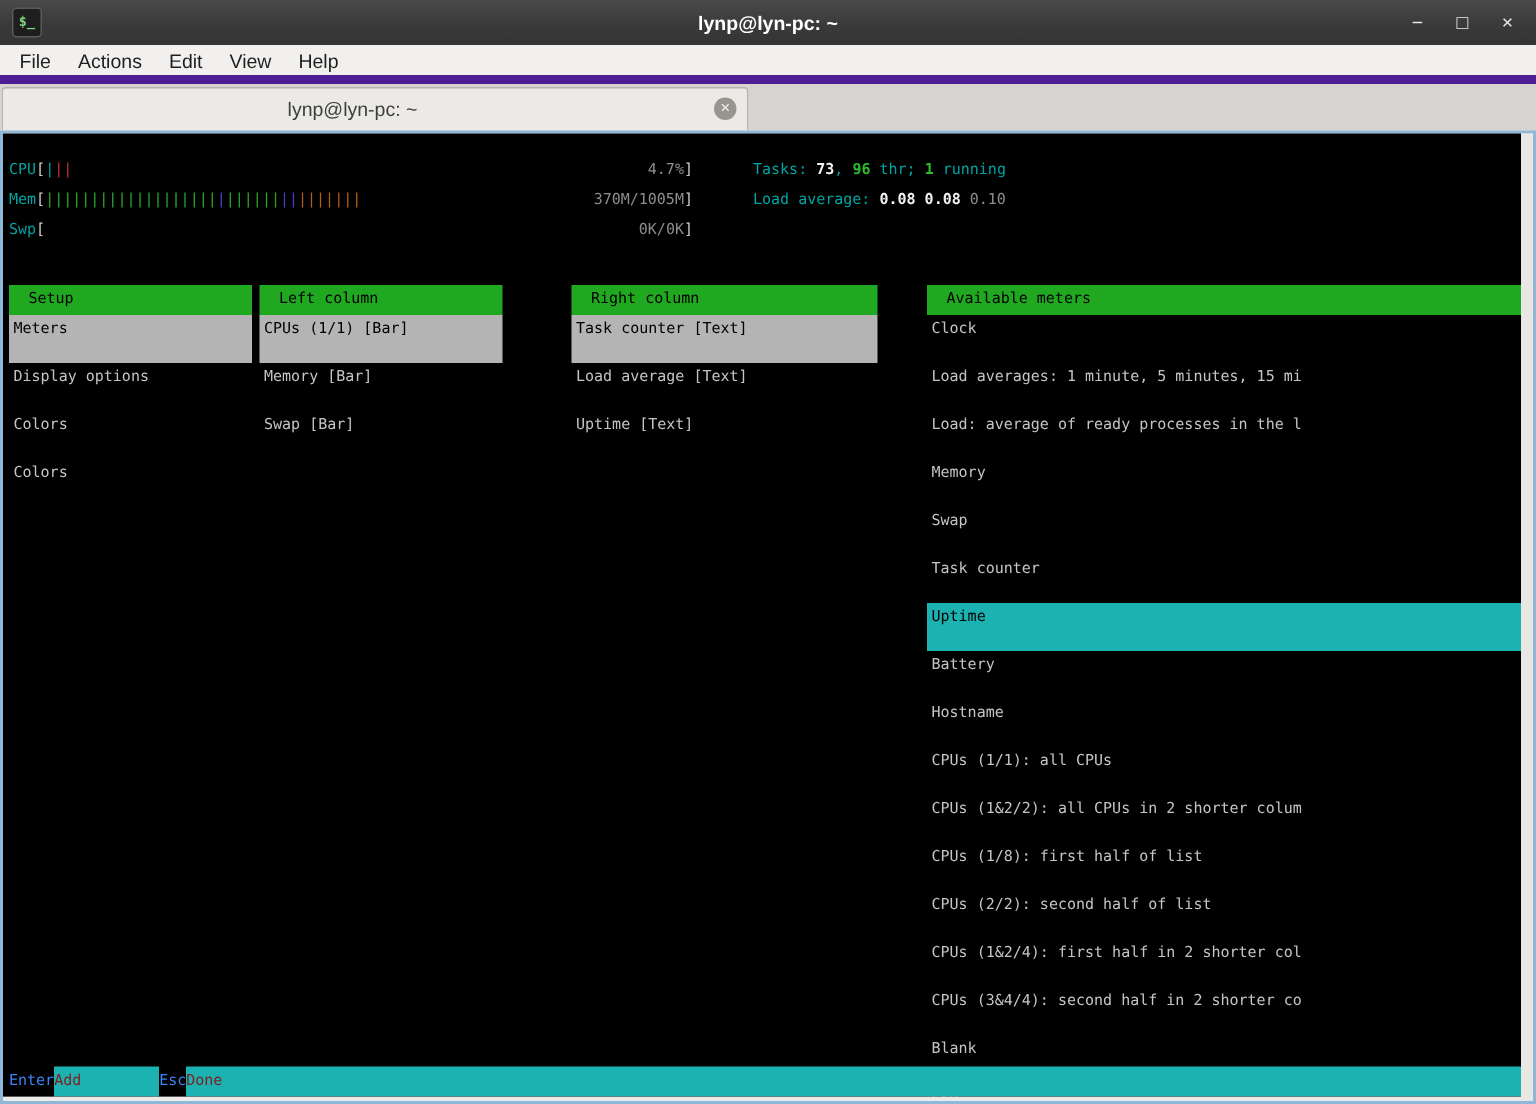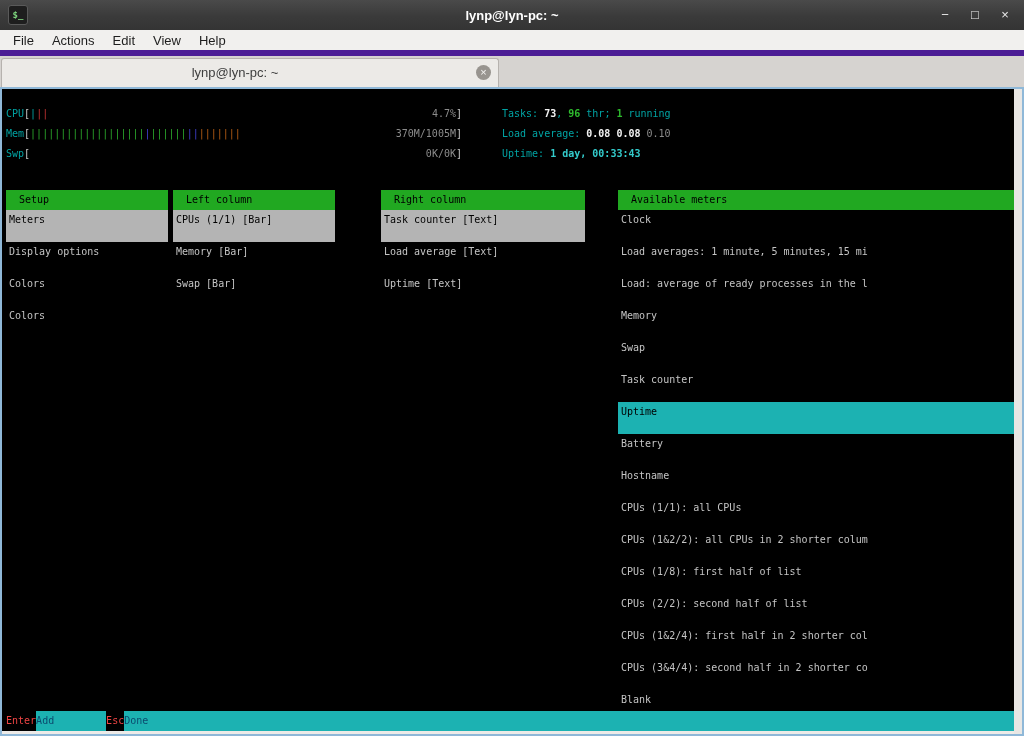--- a/index.html
+++ b/index.html
@@ -60,23 +60,23 @@
   .p-right{left:379px;width:204px}
   .p-avail{left:616px;width:428px}
   .p-header{height:20px;background:var(--panel-header-bg);color:#000;padding-left:13px;
     white-space:pre;overflow:hidden;box-sizing:border-box}
   .p-item{height:32px;color:var(--text-gray);padding-left:3px;white-space:pre;overflow:hidden;box-sizing:border-box}
   .sel-gray{background:var(--selected-inactive-bg);color:#000}
   .sel-cyan{background:var(--selection-bg);color:#000}
 
   
   .fbar{position:absolute;left:0;right:0;bottom:0;height:20px;display:flex;white-space:pre}
-  .fb-key{background:#000;color:#ef4444}
+  .fb-key{background:#000;color:#3b82f6}
   .fb-key.first{padding-left:4px}
-  .fb-label{background:var(--selection-bg);color:#0c4a6e;min-width:70px}
+  .fb-label{background:var(--selection-bg);color:#7f1d1d;min-width:70px}
   .fb-fill{flex:1}
 </style>
 </head>
 <body>
 
 <div class="window">
 
   <div class="titlebar">
     <span class="win-icon">
       <span class="win-icon-glyph">$_</span>
@@ -109,21 +109,20 @@
 
       <div class="meters">
         <div class="meter-row"><span class="m-label">CPU</span><span class="m-bracket">[</span><span class="m-bars"><span class="bar-cyan">|</span><span class="bar-red">||</span></span><span class="m-value">4.7%</span><span class="m-bracket">]</span></div>
         <div class="meter-row"><span class="m-label">Mem</span><span class="m-bracket">[</span><span class="m-bars"><span class="bar-green">|||||||||||||||||||</span><span class="bar-blue">|</span><span class="bar-green">||||||</span><span class="bar-blue">||</span><span class="bar-orange">|||||||</span></span><span class="m-value">370M/1005M</span><span class="m-bracket">]</span></div>
         <div class="meter-row"><span class="m-label">Swp</span><span class="m-bracket">[</span><span class="m-bars"></span><span class="m-value">0K/0K</span><span class="m-bracket">]</span></div>
       </div>
 
       <div class="stats">
         <div class="stat-row"><span class="c-cyan">Tasks: </span><span class="c-wb">73</span><span class="c-cyan">, </span><span class="c-gb">96</span><span class="c-cyan"> thr; </span><span class="c-gb">1</span><span class="c-cyan"> running</span></div>
         <div class="stat-row"><span class="c-cyan">Load average: </span><span class="c-wb">0.08 </span><span class="c-wb">0.08 </span><span class="c-gray">0.10</span></div>
-        <div class="stat-row"><span class="c-cyan">Uptime: </span><span class="c-cb">1 day, 00:33:43</span></div>
       </div>
 
       <div class="panel p-setup">
           <div class="p-header">Setup</div>
           <div class="p-item sel-gray">Meters</div>
           <div class="p-item">Display options</div>
           <div class="p-item">Colors</div>
           <div class="p-item">Colors</div>
         </div>
       <div class="panel p-left">

